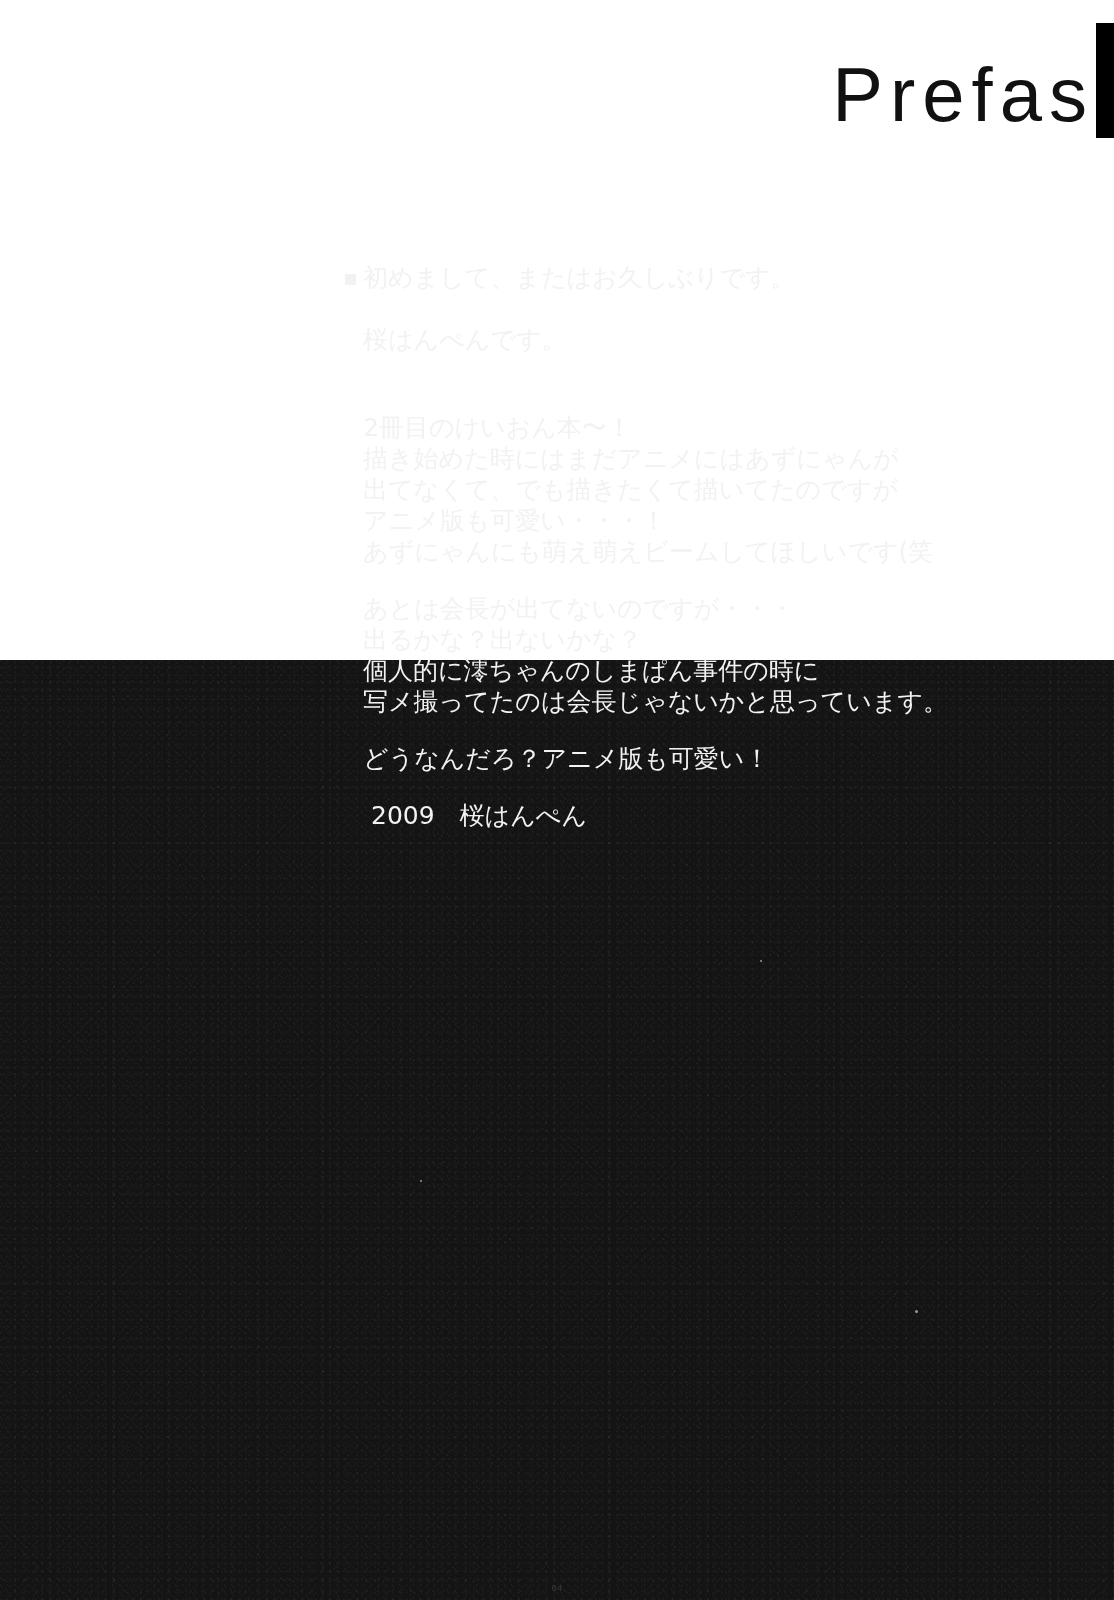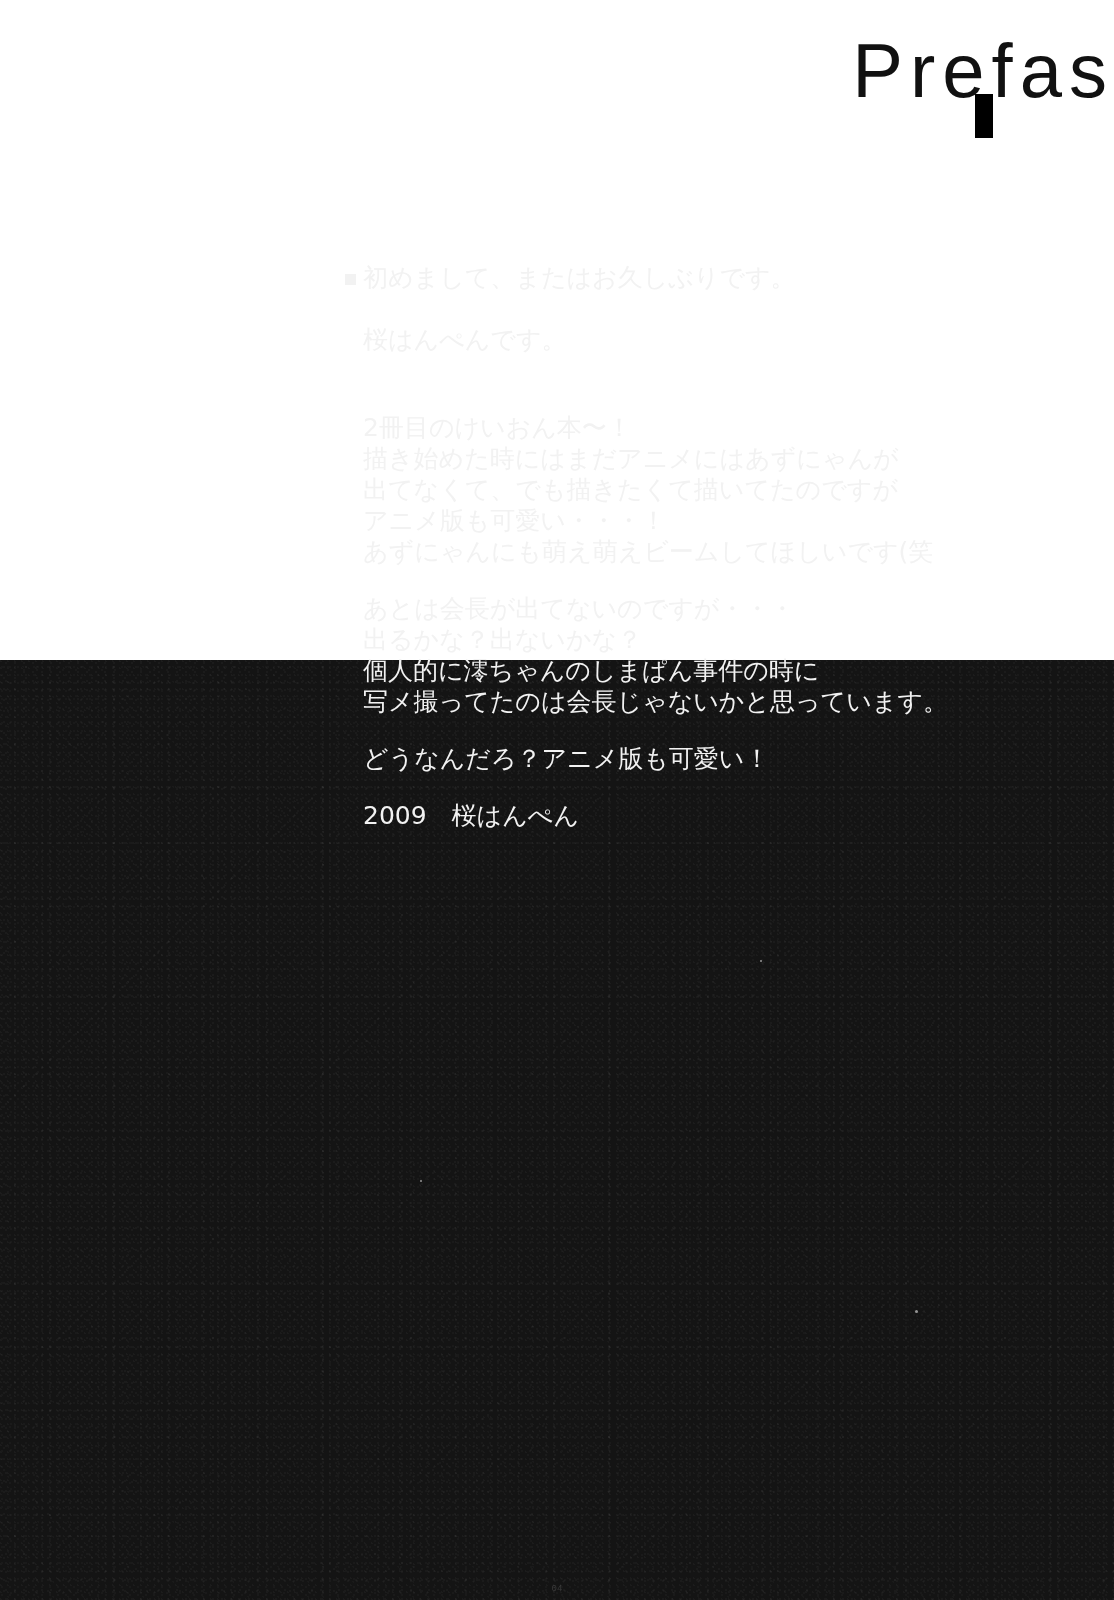--- a/index.html
+++ b/index.html
@@ -34,22 +34,21 @@
     height: 660px;
     background: #ffffff;
   }
   
   .title-block {
     position: absolute;
     right: 0px;
     top: 28px;
     height: 110px;
     display: flex;
-    align-items: center;
-    flex-direction: column;
+    align-items: flex-end;
   }
   .title-text {
     font-family: "Liberation Sans", sans-serif;
     font-size: 76px;
     letter-spacing: 7px;
     color: #111111;
     font-weight: 300;
     line-height: 86px;
     white-space: nowrap;
   }
@@ -103,21 +102,21 @@
     height: 11px;
     background: #f2f2f2;
     margin-right: 7px;
     vertical-align: 1px;
   }
   .indent {
     display: block;
     padding-left: 18px;
   }
   .signature {
-    margin: 0;
+    margin: 8px;
     white-space: pre;
   }
   .page-number {
     position: absolute;
     left: 50%;
     transform: translateX(-50%);
     bottom: 6px;
     color: #3a3a3a;
     font-size: 9px;
     font-family: Liberation Mono, monospace;

